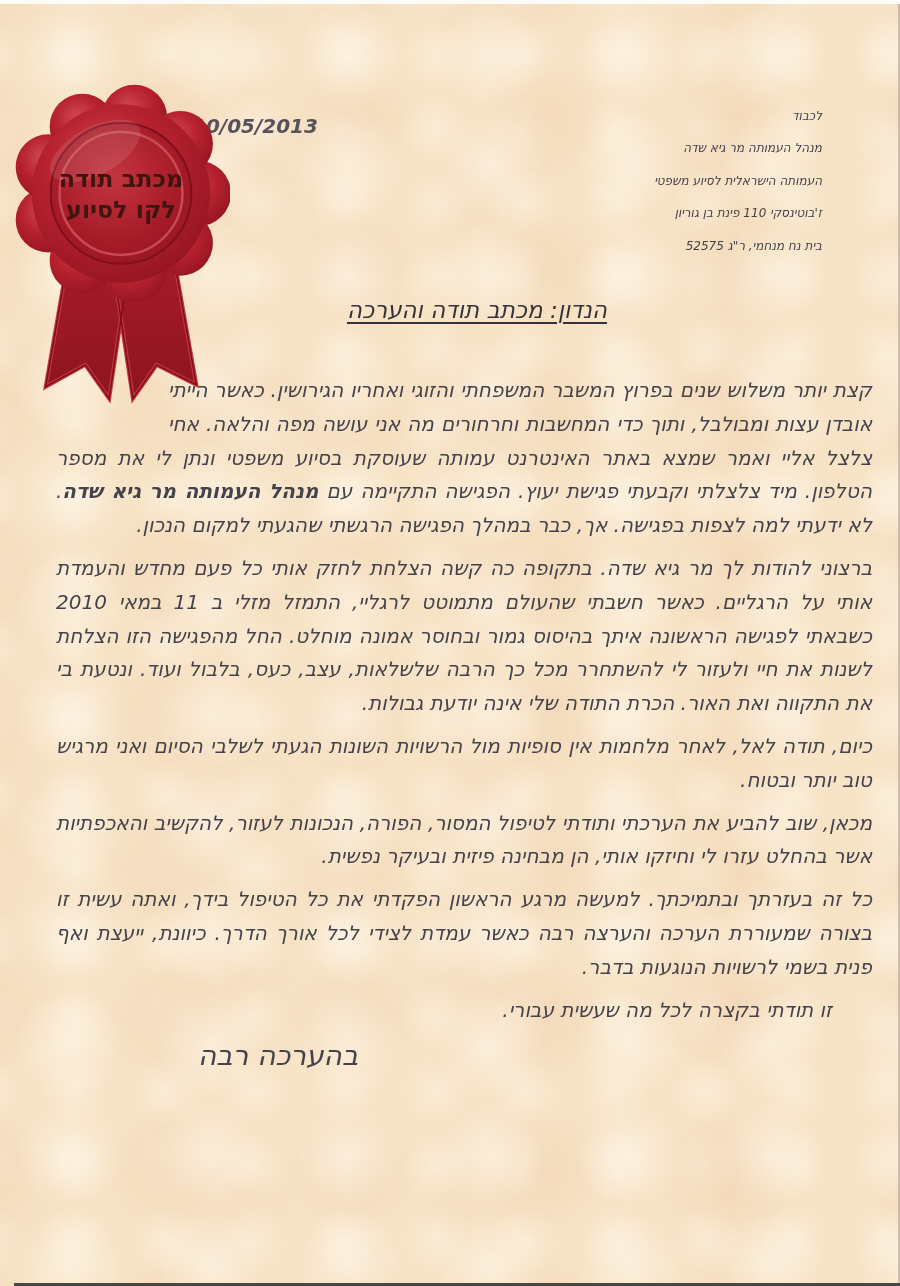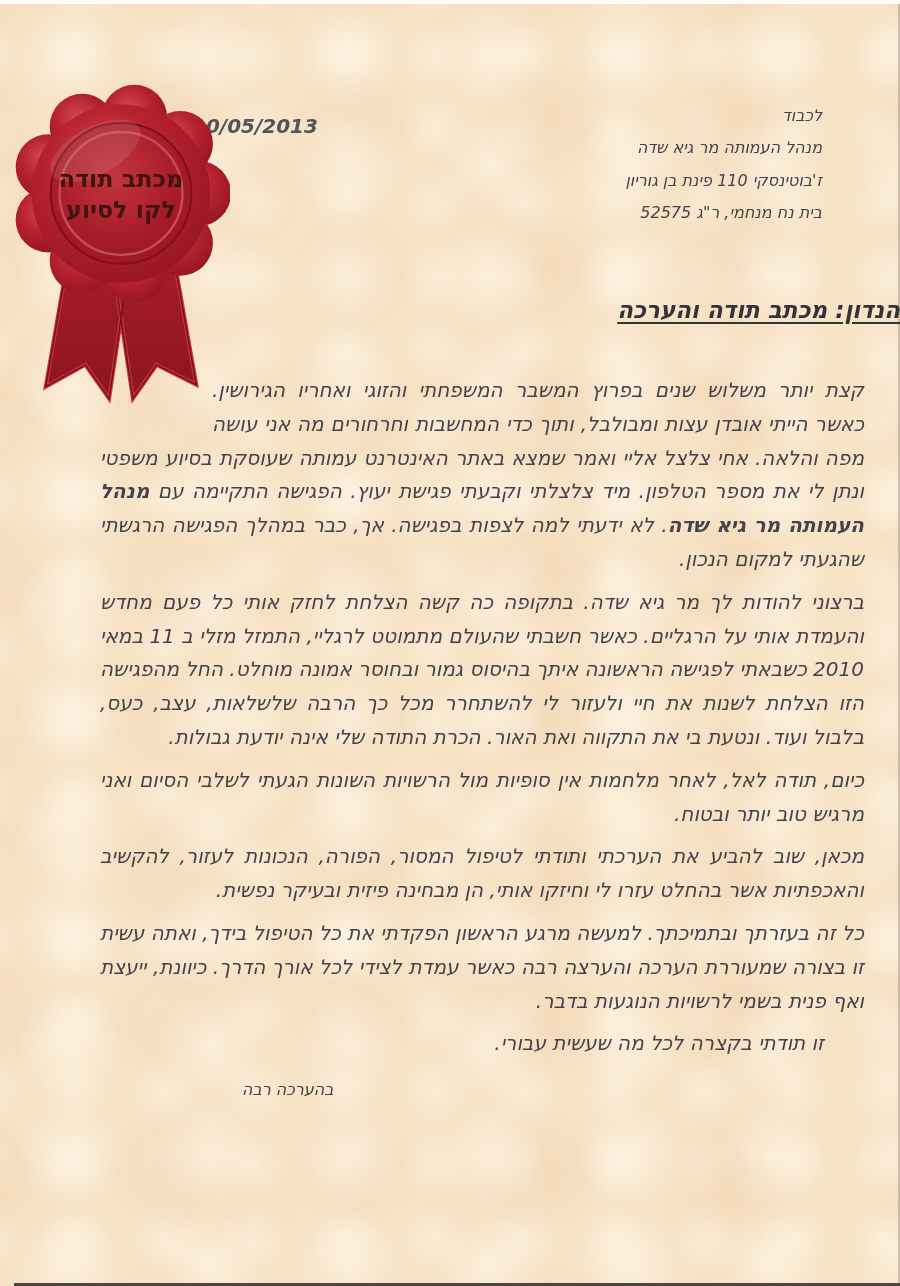--- a/index.html
+++ b/index.html
@@ -24,39 +24,39 @@
   }
   .paper::before{content:"";position:absolute;top:0;left:0;right:0;height:4px;background:#fdfcf8;z-index:5;}
   .paper::after{content:"";position:absolute;bottom:0;left:14px;right:0;height:3px;background:#474747;z-index:5;}
 
   .seal{position:absolute;left:12px;top:68px;width:218px;height:350px;z-index:3;}
   .seal svg{width:100%;height:100%;}
   .seal-text{font-family:"DejaVu Sans", sans-serif;font-weight:bold;font-style:normal;fill:#401410;}
 
   .date{position:absolute;left:192px;top:114px;font-size:20px;font-weight:bold;color:#56525c;direction:ltr;z-index:2;}
 
-  .recipient{position:absolute;top:100px;right:78px;text-align:right;font-size:16px;line-height:32.4px;z-index:2;}
+  .recipient{position:absolute;top:100px;right:78px;text-align:right;font-size:12px;line-height:32.4px;z-index:2;}
   .recipient div{white-space:nowrap;}
 
   .subject{
     position:absolute;top:297px;left:54px;right:0;
-    font-size:23px;font-weight:bold;color:#34323a;
+    text-align:center;font-size:23px;font-weight:normal;color:#34323a;
     text-decoration:underline;text-underline-offset:4px;z-index:2;
   }
 
   .body{
-    position:absolute;top:374px;right:36px;left:56px;
-    font-size:20px;line-height:33.8px;text-align:justify;z-index:2;margin-left:44px;
+    position:absolute;top:374px;right:28px;left:56px;
+    font-size:20px;line-height:33.8px;text-align:justify;z-index:2;
   }
   .body p{margin:0 0 9px 0;}
   .body b{font-weight:bold;}
   .wrap-spacer{float:left;width:112px;height:66px;}
 
   .closing{margin:4px 40px 0 0;}
-  .sig{margin-top:14px;text-align:left;padding-left:142px;font-size:16px;line-height:30px;}
+  .sig{margin-top:14px;text-align:left;padding-left:142px;font-size:28px;line-height:30px;}
 </style>
 </head>
 <body>
 
 <div class="paper">
 
   <div class="seal">
     <svg viewBox="0 0 220 350" aria-hidden="true">
       <defs>
         <radialGradient id="wax" cx="42%" cy="36%" r="75%">
@@ -100,20 +100,21 @@
       <text class="seal-text" x="110" y="118" font-size="24" text-anchor="middle">מכתב תודה</text>
       <text class="seal-text" x="110" y="150" font-size="24" text-anchor="middle">לקו לסיוע</text>
     </svg>
   </div>
 
   <div class="date">10/05/2013</div>
 
   <div class="recipient">
       <div>לכבוד</div>
       <div>מנהל העמותה מר  גיא שדה</div>
+      <div>העמותה הישראלית לסיוע משפטי</div>
       <div>ז'בוטינסקי 110 פינת בן גוריון</div>
       <div>בית נח מנחמי, ר"ג 52575</div>
     </div>
 
   <div class="subject">הנדון: מכתב תודה והערכה</div>
 
   <div class="body">
     <div class="wrap-spacer"></div>
     <div id="paragraphs">
         <p><span>קצת יותר משלוש שנים בפרוץ המשבר המשפחתי והזוגי ואחריו הגירושין. כאשר הייתי אובדן עצות ומבולבל, ותוך כדי המחשבות וחרחורים מה אני עושה מפה והלאה. אחי צלצל אליי ואמר שמצא באתר האינטרנט עמותה שעוסקת בסיוע משפטי ונתן לי את מספר הטלפון. מיד צלצלתי וקבעתי פגישת יעוץ. הפגישה התקיימה עם </span><b>מנהל העמותה מר גיא שדה</b><span>. לא ידעתי למה לצפות בפגישה. אך, כבר במהלך הפגישה הרגשתי שהגעתי למקום הנכון.</span></p>

